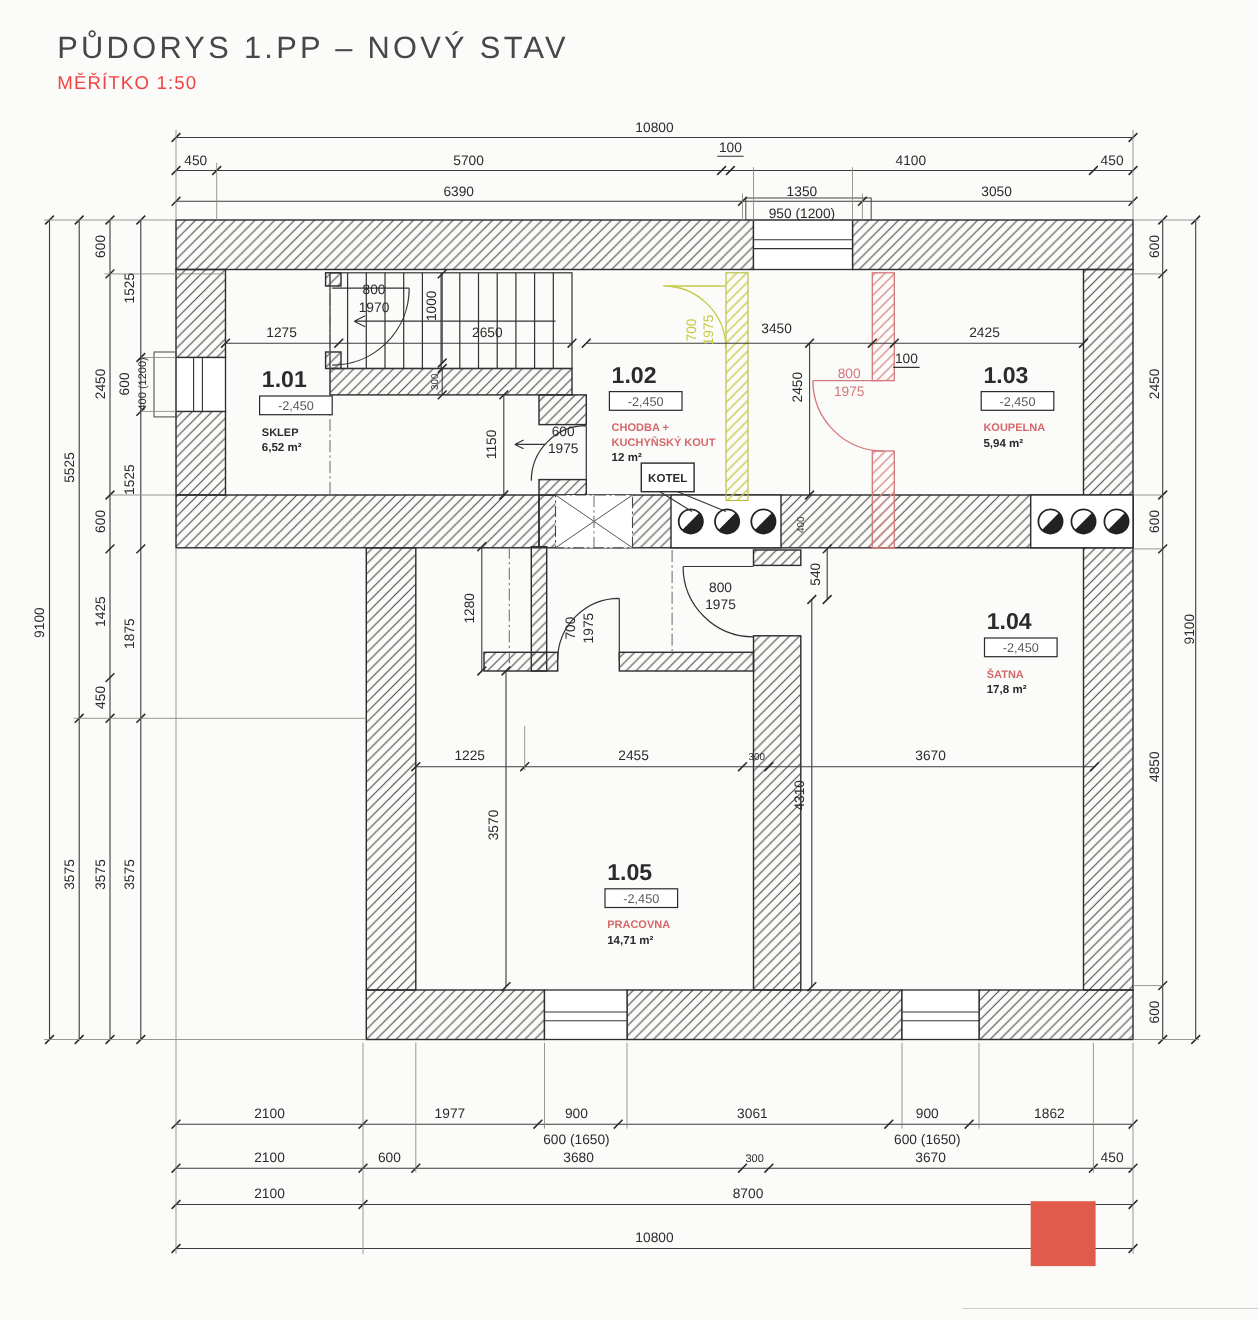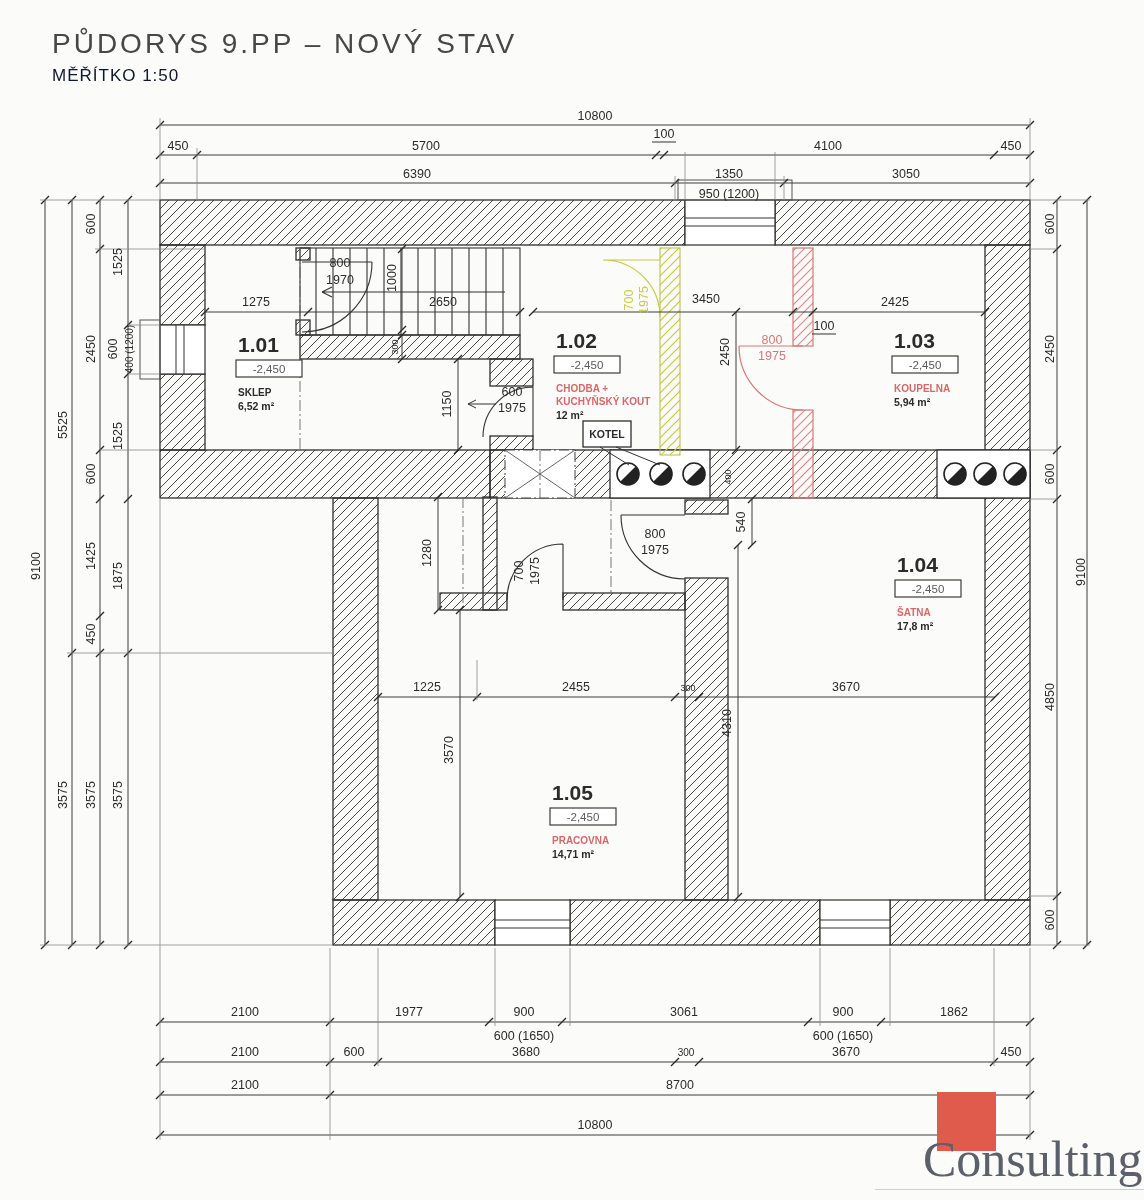--- a/index.html
+++ b/index.html
@@ -8,36 +8,36 @@
     background:#fbfbf9;
     font-family:"Liberation Sans", sans-serif;
     color:#3a3a3a;overflow:hidden;
   }
   .header{position:absolute;left:52px;top:28px;}
   .header h1{
     margin:0;font-size:28px;font-weight:normal;letter-spacing:3px;
     color:#474747;font-family:"Liberation Sans",sans-serif;
   }
   .header h2{
-    margin:6px 0 0 0;font-size:17px;font-weight:normal;letter-spacing:1px;color:#0f172a;
+    margin:6px 0 0 0;font-size:17px;font-weight:normal;letter-spacing:1px;color:#ef4444;
   }
   svg{position:absolute;left:0;top:0;}
   .logo{position:absolute;left:893px;top:1092px;width:250px;height:105px;
         font-family:"Liberation Serif", serif;color:#5b6069;}
   .logo-sq{position:absolute;left:44px;top:0;width:59px;height:59px;background:#e15b4d;}
   .logo-l1{position:absolute;left:2px;top:2px;font-size:50px;line-height:1;}
   .logo-l1 sup{font-size:13px;vertical-align:28px;}
   .logo-l2{position:absolute;left:30px;top:42px;font-size:50px;line-height:1;}
   .footline{position:absolute;left:875px;top:1189px;width:269px;height:1px;background:#cfcfcb;}
 </style>
 </head>
 <body>
 
 <div class="header">
-  <h1>PŮDORYS 9.PP – NOVÝ STAV</h1>
+  <h1>PŮDORYS 1.PP – NOVÝ STAV</h1>
   <h2>MĚŘÍTKO 1:50</h2>
 </div>
 
 <svg id="plan" width="1144" height="1200" viewBox="0 0 1144 1200">
   <defs>
     <pattern id="hatch" width="9" height="9" patternUnits="userSpaceOnUse">
       <path d="M-1,1 l2,-2 M0,9 l9,-9 M8,10 l2,-2" stroke="#4a4a4a" stroke-width="1"></path>
     </pattern>
     <pattern id="hatchR" width="9" height="9" patternUnits="userSpaceOnUse">
       <path d="M-1,1 l2,-2 M0,9 l9,-9 M8,10 l2,-2" stroke="#dd8a8a" stroke-width="1.2"></path>
@@ -242,15 +242,14 @@
       <text x="552" y="800" text-anchor="start" font-size="21" fill="#2b2b2b" font-weight="bold">1.05</text>
       <rect x="550" y="808" width="66" height="17" fill="#fff" stroke="#2b2b2b" stroke-width="1.1"></rect>
       <text x="583" y="821" text-anchor="middle" font-size="11.5" fill="#5a5a5a">-2,450</text>
       <text x="552" y="844" text-anchor="start" font-size="10" fill="#d4686a" font-weight="bold">PRACOVNA</text>
       <text x="552" y="858" text-anchor="start" font-size="10.5" fill="#2b2b2b" font-weight="bold">14,71 m²</text>
     </g>
 </svg>
 
 <div class="logo">
   <div class="logo-sq"></div>
-  <div class="logo-l2">Consulting</div>
 </div>
 <div class="footline"></div>
 
 </body></html>

